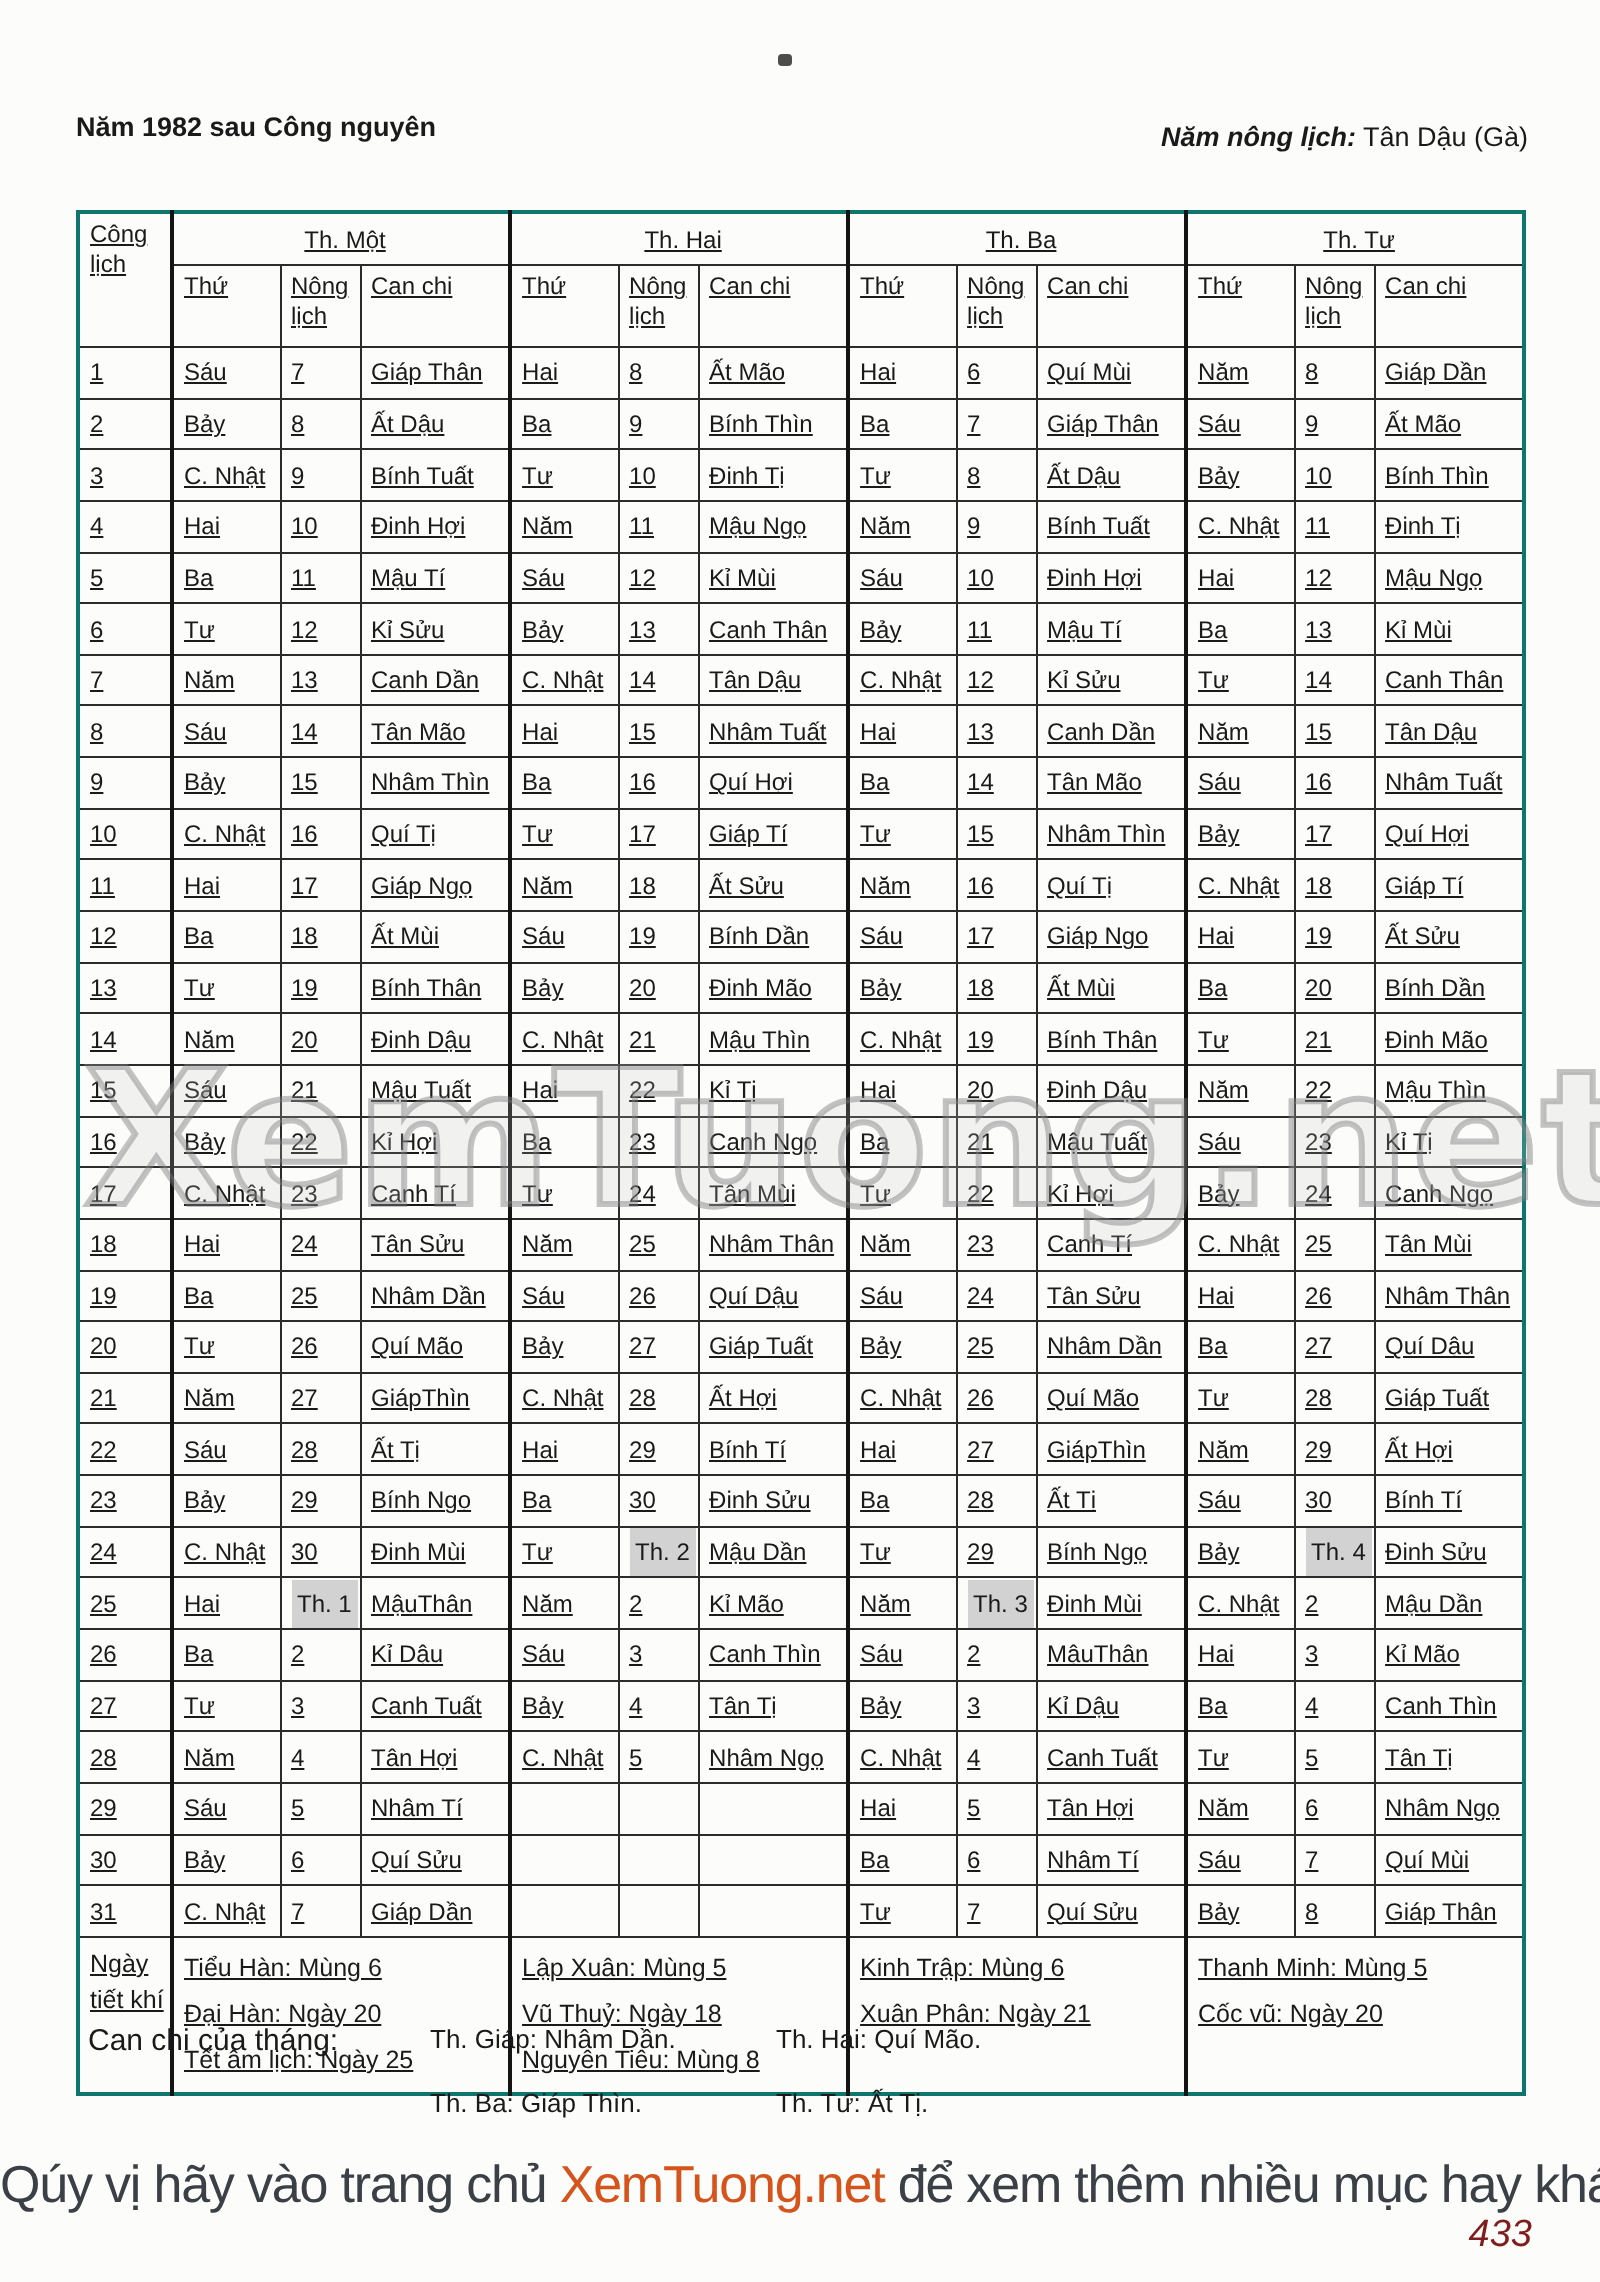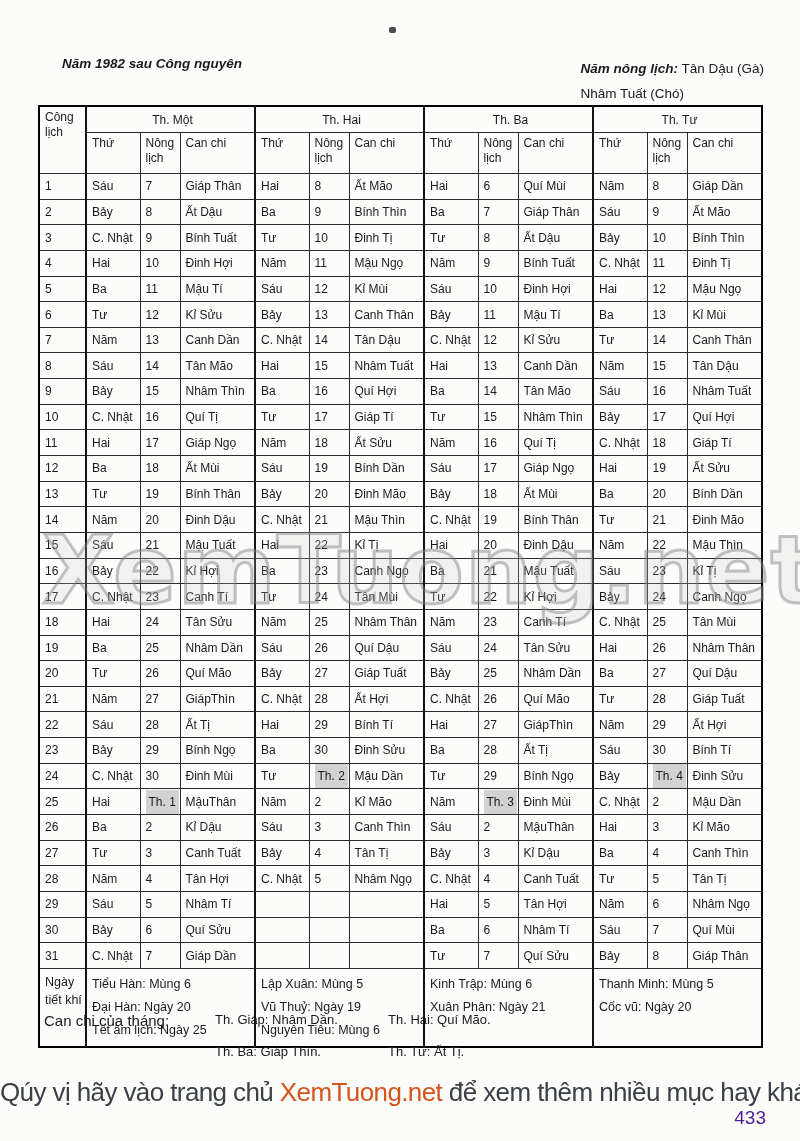--- a/index.html
+++ b/index.html
@@ -5,29 +5,30 @@
   :root{ --brand:#d4541c; --hl:#d2d2d2; }
   html,body{margin:0;padding:0;}
   body{
     width:800px;height:1141px;position:relative;overflow:hidden;
     background:#fcfcfb;color:#1a1a1a;
     font-family:"Liberation Sans", sans-serif;
   }
   .speck{position:absolute;left:389px;top:27px;width:7px;height:6px;background:#2e2e2e;border-radius:2px;opacity:.85;}
 
   
-  .title-left{position:absolute;left:38px;top:56px;font-size:13.5px;font-weight:bold;font-style:italic;margin-left:24px;}
+  .title-left{position:absolute;left:38px;top:56px;font-size:13.5px;font-weight:bold;}
   .title-right{position:absolute;right:36px;top:56px;font-size:13.5px;line-height:25px;}
   .title-right .lbl{font-weight:bold;font-style:italic;}
 
   
   table.cal{
     position:absolute;left:38px;top:105px;width:724px;
     border-collapse:collapse;table-layout:fixed;
-    border:2px solid #000000;
+    border:2px solid #0f766e;
+    text-decoration:underline;
   }
   .cal th,.cal td{
     border:1px solid #2b2b2b;
     font-size:12px;font-weight:normal;text-align:left;
     padding:0 1px 0 5px;vertical-align:middle;
     overflow:hidden;white-space:nowrap;
   }
   .cal .grp{border-left:2px solid #141414;}
   .cal thead tr.r1 th{height:25px;}
   .cal thead tr.r1 th.m{text-align:center;}
@@ -54,32 +55,31 @@
   .cc{position:absolute;font-size:13px;}
   .cc.a1{left:215px;top:1012px;} .cc.b1{left:388px;top:1012px;}
   .cc.a2{left:215px;top:1044px;} .cc.b2{left:388px;top:1044px;}
 
   
   .banner{
     position:absolute;left:0;top:1077px;width:800px;text-align:center;
     font-size:26px;letter-spacing:-0.6px;color:#3b4047;white-space:nowrap;
   }
   .banner .brand{color:var(--brand);}
-  .pagenum{position:absolute;right:34px;top:1107px;font-size:19px;color:#4c1d95;}
+  .pagenum{position:absolute;right:34px;top:1107px;font-size:19px;color:#7f1d1d;font-style:italic;}
 </style>
 </head>
 <body>
 
 <div class="speck"></div>
 
 <div class="title-left">Năm 1982 sau Công nguyên</div>
 
 <div class="title-right">
   <div><span class="lbl">Năm nông lịch:</span><span> Tân Dậu (Gà)</span></div>
-  <div>Nhâm Tuất (Chó)</div>
 </div>
 
 <table class="cal">
   <colgroup>
     <col style="width:47px">
     <col style="width:54px">
       <col style="width:40px">
       <col style="width:75px">
     <col style="width:54px">
       <col style="width:40px">
@@ -584,22 +584,22 @@
   <tfoot>
     <tr>
       <td class="tklabel">Ngày tiết khí</td>
       <td class="grp" colspan="3">
           <div>Tiểu Hàn: Mùng 6</div>
           <div>Đại Hàn: Ngày 20</div>
           <div>Tết âm lịch: Ngày 25</div>
         </td>
       <td class="grp" colspan="3">
           <div>Lập Xuân: Mùng 5</div>
-          <div>Vũ Thuỷ: Ngày 19</div>
-          <div>Nguyên Tiêu: Mùng 6</div>
+          <div>Vũ Thuỷ: Ngày 18</div>
+          <div>Nguyên Tiêu: Mùng 8</div>
         </td>
       <td class="grp" colspan="3">
           <div>Kinh Trập: Mùng 6</div>
           <div>Xuân Phân: Ngày 21</div>
         </td>
       <td class="grp" colspan="3">
           <div>Thanh Minh: Mùng 5</div>
           <div>Cốc vũ: Ngày 20</div>
         </td>
     </tr>

